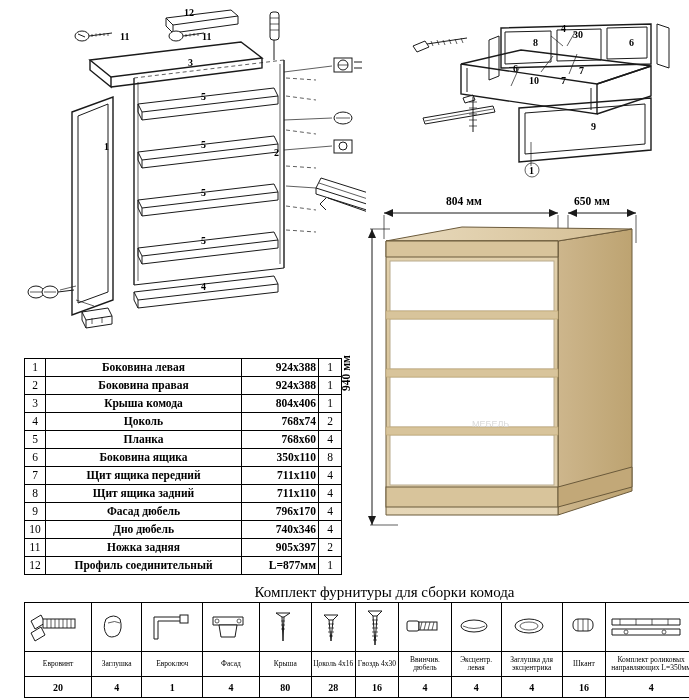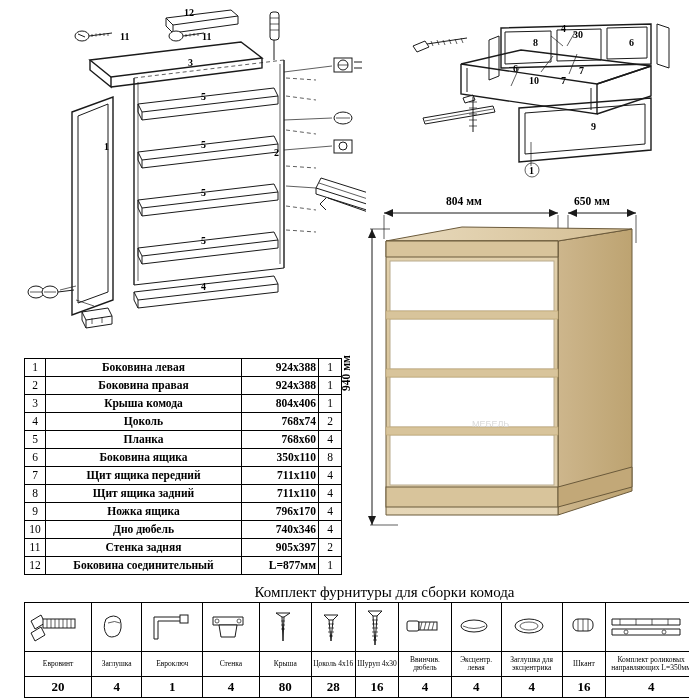--- a/index.html
+++ b/index.html
@@ -49,21 +49,21 @@
   }
   .hw{
     position:absolute;left:8px;top:602px;width:673px;
     border-collapse:collapse;
     font-size:7.5px;
     text-align:center;
   }
   .hw td{border:1px solid #000;padding:0;}
   .hw tr.icons td{height:48px;vertical-align:middle;}
   .hw tr.lbl td{height:22px;vertical-align:middle;line-height:8.5px;padding:1px;font-size:7.5px;}
-  .hw tr.cnt td{height:20px;vertical-align:middle;font-size:13px;font-weight:bold;}
+  .hw tr.cnt td{height:20px;vertical-align:middle;font-size:10px;font-weight:bold;}
   .hw td.w1{width:62px;}
   .hw td.w2{width:46px;}
   .hw td.w3{width:56px;}
   .hw td.w4{width:52px;}
   .hw td.w5{width:48px;}
   .hw td.w6{width:40px;}
   .hw td.w7{width:40px;}
   .hw td.w8{width:48px;}
   .hw td.w9{width:46px;}
   .hw td.w10{width:56px;}
@@ -283,39 +283,39 @@
           <td class="qty">4</td>
         </tr>
       <tr>
           <td class="idx">8</td>
           <td class="nm">Щит ящика задний</td>
           <td class="dim">711х110</td>
           <td class="qty">4</td>
         </tr>
       <tr>
           <td class="idx">9</td>
-          <td class="nm">Ножка ящика</td>
+          <td class="nm">Фасад дюбель</td>
           <td class="dim">796х170</td>
           <td class="qty">4</td>
         </tr>
       <tr>
           <td class="idx">10</td>
           <td class="nm">Дно дюбель</td>
           <td class="dim">740х346</td>
           <td class="qty">4</td>
         </tr>
       <tr>
           <td class="idx">11</td>
-          <td class="nm">Стенка задняя</td>
+          <td class="nm">Ножка задняя</td>
           <td class="dim">905х397</td>
           <td class="qty">2</td>
         </tr>
       <tr>
           <td class="idx">12</td>
-          <td class="nm">Боковина соединительный</td>
+          <td class="nm">Профиль соединительный</td>
           <td class="dim">L=877мм</td>
           <td class="qty">1</td>
         </tr>
     </tbody>
   </table>
 
   <div class="dimwrap">
     <svg width="352" height="345">
       <defs>
         <linearGradient id="oak" x1="0" y1="0" x2="0" y2="1">
@@ -461,24 +461,24 @@
               <path class="thin" d="M14 14 l0 6 M30 14 l0 6 M46 14 l0 6 M62 14 l0 6"></path>
               <circle class="thin" cx="20" cy="27" r="2"></circle>
               <circle class="thin" cx="58" cy="27" r="2"></circle>
             </svg>
       </td>
     </tr>
     <tr class="lbl">
       <td>Евровинт</td>
       <td>Заглушка</td>
       <td>Евроключ</td>
-      <td>Стенка</td>
+      <td>Фасад</td>
       <td>Крыша</td>
       <td>Цоколь 4х16</td>
-      <td>Шуруп 4х30</td>
+      <td>Гвоздь 4х30</td>
       <td>Ввинчив. дюбель</td>
       <td>Эксцентр. левая</td>
       <td>Заглушка для эксцентрика</td>
       <td>Шкант</td>
       <td>Комплект роликовых направляющих L=350мм</td>
     </tr>
     <tr class="cnt">
       <td>20</td>
       <td>4</td>
       <td>1</td>

